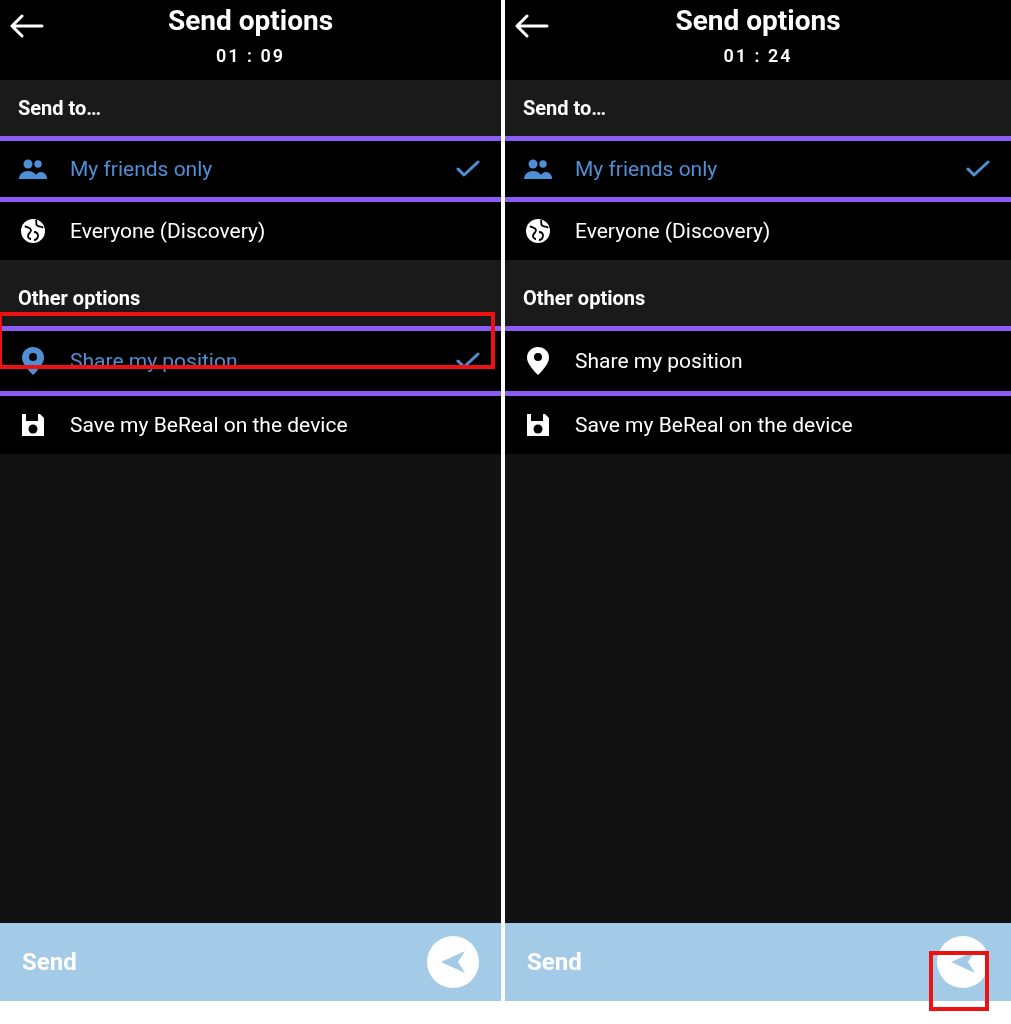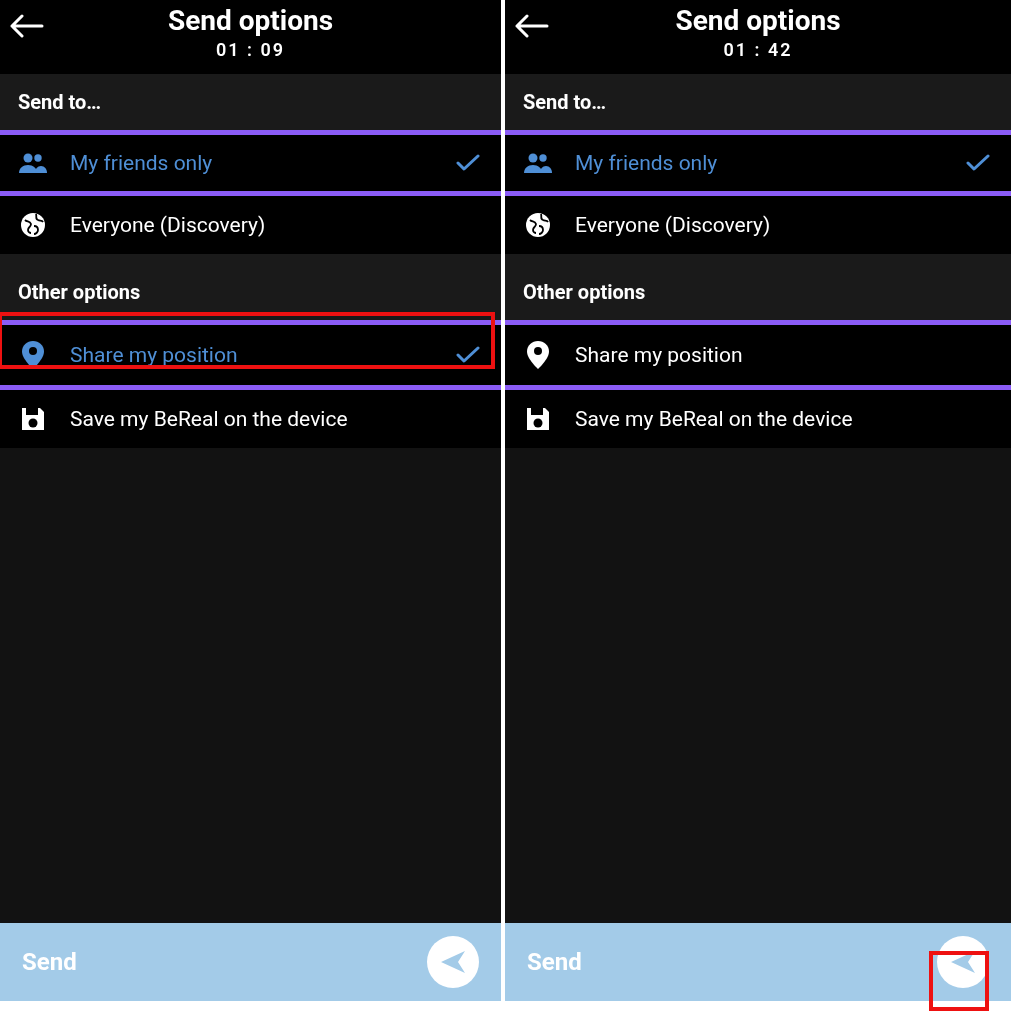--- a/index.html
+++ b/index.html
@@ -6,21 +6,21 @@
   html, body { width: 1011px; height: 1024px; background: #fff; font-family: -apple-system, Roboto, Arial, sans-serif; }
   .wrap { display: flex; width: 1011px; height: 1024px; }
   .pane { position: relative; height: 1001px; display: flex; flex-direction: column; background: #15803d; }
   .pane.left  { width: 505px; border-right: 4px solid #fff; }
   .pane.right { width: 506px; }
 
   .header { background: #000; padding: 4px 10px 14px 10px; display: flex; align-items: flex-start; }
   .back { width: 48px; padding-top: 10px; color: #fff; }
   .title-wrap { flex: 1; text-align: center; }
   .title { color: #fff; font-weight: 700; font-size: 28px; }
-  .timer { color: #fff; font-size: 18px; letter-spacing: 2px; margin-top: 2px; font-weight: 600; }
+  .timer { color: #fff; font-size: 18px; letter-spacing: 2px; margin-top: 8px; font-weight: 600; }
 
   .section-head { background: #1a1a1a; color: #fff; font-weight: 700; font-size: 20px; padding: 16px 18px; }
 
   .row { display: flex; align-items: center; background: #000; padding: 16px 18px; gap: 22px; border-top: 5px solid #8b5cf6; }
   .row .icon { width: 30px; display:flex; justify-content:center; }
   .row .label { flex: 1; font-size: 21px; color: #fff; }
   .row .check { width: 30px; display:flex; justify-content:center; }
 
   .row.selected .label { color: #4f8fd6; }
   .row.selected .icon svg { fill: #4f8fd6; }
@@ -139,21 +139,21 @@
     <div class="header">
       <div class="back">
         <span>
           <svg width="34" height="24" viewBox="0 0 34 24">
               <path d="M12 2 L2 12 L12 22 M2 12 H32" stroke="#fff" stroke-width="3" fill="none" stroke-linecap="round" stroke-linejoin="round"></path>
             </svg>
         </span>
       </div>
       <div class="title-wrap">
         <div class="title">Send options</div>
-        <div class="timer">01 : 42</div>
+        <div class="timer">01 : 24</div>
       </div>
       <div style="width:48px"></div>
     </div>
 
     <div class="section-head">Send to…</div>
 
     <div class="row selected">
       <span class="icon">
         <svg width="28" height="20" viewBox="0 0 28 20" fill="#4f8fd6">
             <circle cx="9" cy="5" r="4.5"></circle>

